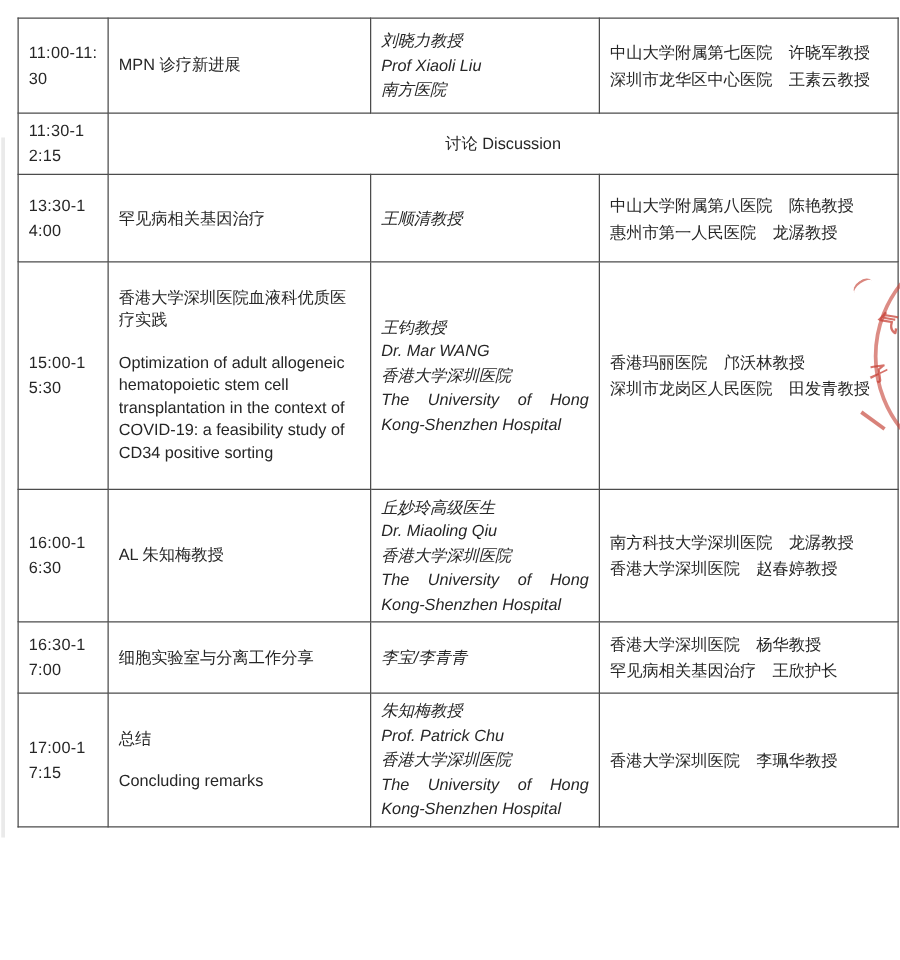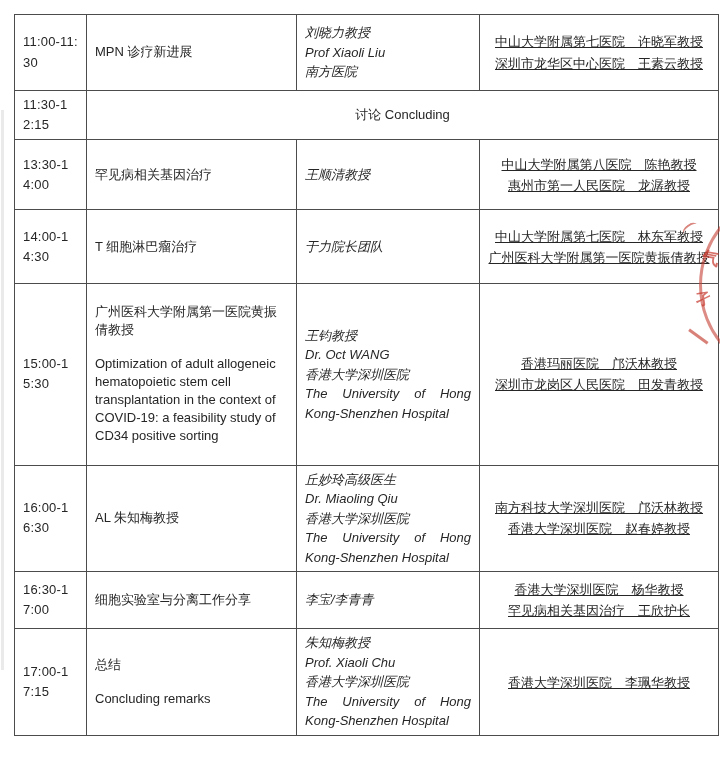--- a/index.html
+++ b/index.html
@@ -28,21 +28,21 @@
     font-size:12.5px;
     padding:4px 6px 4px 7px;
     word-break:break-all;
     line-height:1.55;
     letter-spacing:.2px;
   }
   .c-topic{line-height:1.4;}
   .c-topic div{margin:15px 0;}
   .c-speaker{line-height:1.5;}
   .c-speaker div{text-align:justify;font-style:italic;}
-  .c-chairs{text-align:center;line-height:1.62;text-decoration:underline;}
+  .c-chairs{line-height:1.62;}
   .c-merged{text-align:center;}
   tr.highlight td{background:#dcdcdc;}
   
   .stamp-arc{
     position:absolute;left:699px;top:191px;
     width:182px;height:182px;
     border:3px solid rgba(198,70,58,.62);
     border-radius:50%;
   }
   .stamp-glyph{
@@ -95,78 +95,65 @@
             <div>Prof Xiaoli Liu</div>
             <div>南方医院</div>
           </td>
           <td class="c-chairs">
             <div>中山大学附属第七医院　许晓军教授</div>
             <div>深圳市龙华区中心医院　王素云教授</div>
           </td>
         </tr>
         <tr style="height: 40px;">
           <td class="c-time">11:30-12:15</td>
-          <td class="c-merged" colspan="3">讨论 Concluding</td>
+          <td class="c-merged" colspan="3">讨论 Discussion</td>
         </tr>
         <tr style="height: 70px; padding-left: 42px;">
           <td class="c-time">13:30-14:00</td>
           <td class="c-topic">
             <div>罕见病相关基因治疗</div>
           </td>
           <td class="c-speaker">
             <div>王顺清教授</div>
           </td>
           <td class="c-chairs">
             <div>中山大学附属第八医院　陈艳教授</div>
             <div>惠州市第一人民医院　龙潺教授</div>
           </td>
         </tr>
-        <tr style="height: 74px;">
-          <td class="c-time">14:00-14:30</td>
-          <td class="c-topic">
-            <div>T 细胞淋巴瘤治疗</div>
-          </td>
-          <td class="c-speaker">
-            <div>于力院长团队</div>
-          </td>
-          <td class="c-chairs">
-            <div>中山大学附属第七医院　林东军教授</div>
-            <div>广州医科大学附属第一医院黄振倩教授</div>
-          </td>
-        </tr>
         <tr style="height: 132px;">
           <td class="c-time">15:00-15:30</td>
           <td class="c-topic">
-            <div>广州医科大学附属第一医院黄振倩教授</div>
+            <div>香港大学深圳医院血液科优质医疗实践</div>
             <div>Optimization of adult allogeneic hematopoietic stem cell transplantation in the context of COVID-19: a feasibility study of CD34 positive sorting</div>
           </td>
           <td class="c-speaker">
             <div>王钧教授</div>
-            <div>Dr. Oct WANG</div>
+            <div>Dr. Mar WANG</div>
             <div>香港大学深圳医院</div>
             <div>The University of Hong Kong-Shenzhen Hospital</div>
           </td>
           <td class="c-chairs">
             <div>香港玛丽医院　邝沃林教授</div>
             <div>深圳市龙岗区人民医院　田发青教授</div>
           </td>
         </tr>
         <tr style="height: 104px;">
           <td class="c-time">16:00-16:30</td>
           <td class="c-topic">
             <div>AL 朱知梅教授</div>
           </td>
           <td class="c-speaker">
             <div>丘妙玲高级医生</div>
             <div>Dr. Miaoling Qiu</div>
             <div>香港大学深圳医院</div>
             <div>The University of Hong Kong-Shenzhen Hospital</div>
           </td>
           <td class="c-chairs">
-            <div>南方科技大学深圳医院　邝沃林教授</div>
+            <div>南方科技大学深圳医院　龙潺教授</div>
             <div>香港大学深圳医院　赵春婷教授</div>
           </td>
         </tr>
         <tr style="height: 50px;">
           <td class="c-time">16:30-17:00</td>
           <td class="c-topic">
             <div>细胞实验室与分离工作分享</div>
           </td>
           <td class="c-speaker">
             <div>李宝/李青青</div>
@@ -177,21 +164,21 @@
           </td>
         </tr>
         <tr style="height: 104px;">
           <td class="c-time">17:00-17:15</td>
           <td class="c-topic">
             <div>总结</div>
             <div>Concluding remarks</div>
           </td>
           <td class="c-speaker">
             <div>朱知梅教授</div>
-            <div>Prof. Xiaoli Chu</div>
+            <div>Prof. Patrick Chu</div>
             <div>香港大学深圳医院</div>
             <div>The University of Hong Kong-Shenzhen Hospital</div>
           </td>
           <td class="c-chairs">
             <div>香港大学深圳医院　李珮华教授</div>
           </td>
         </tr>
       </tbody>
   </table>
 

